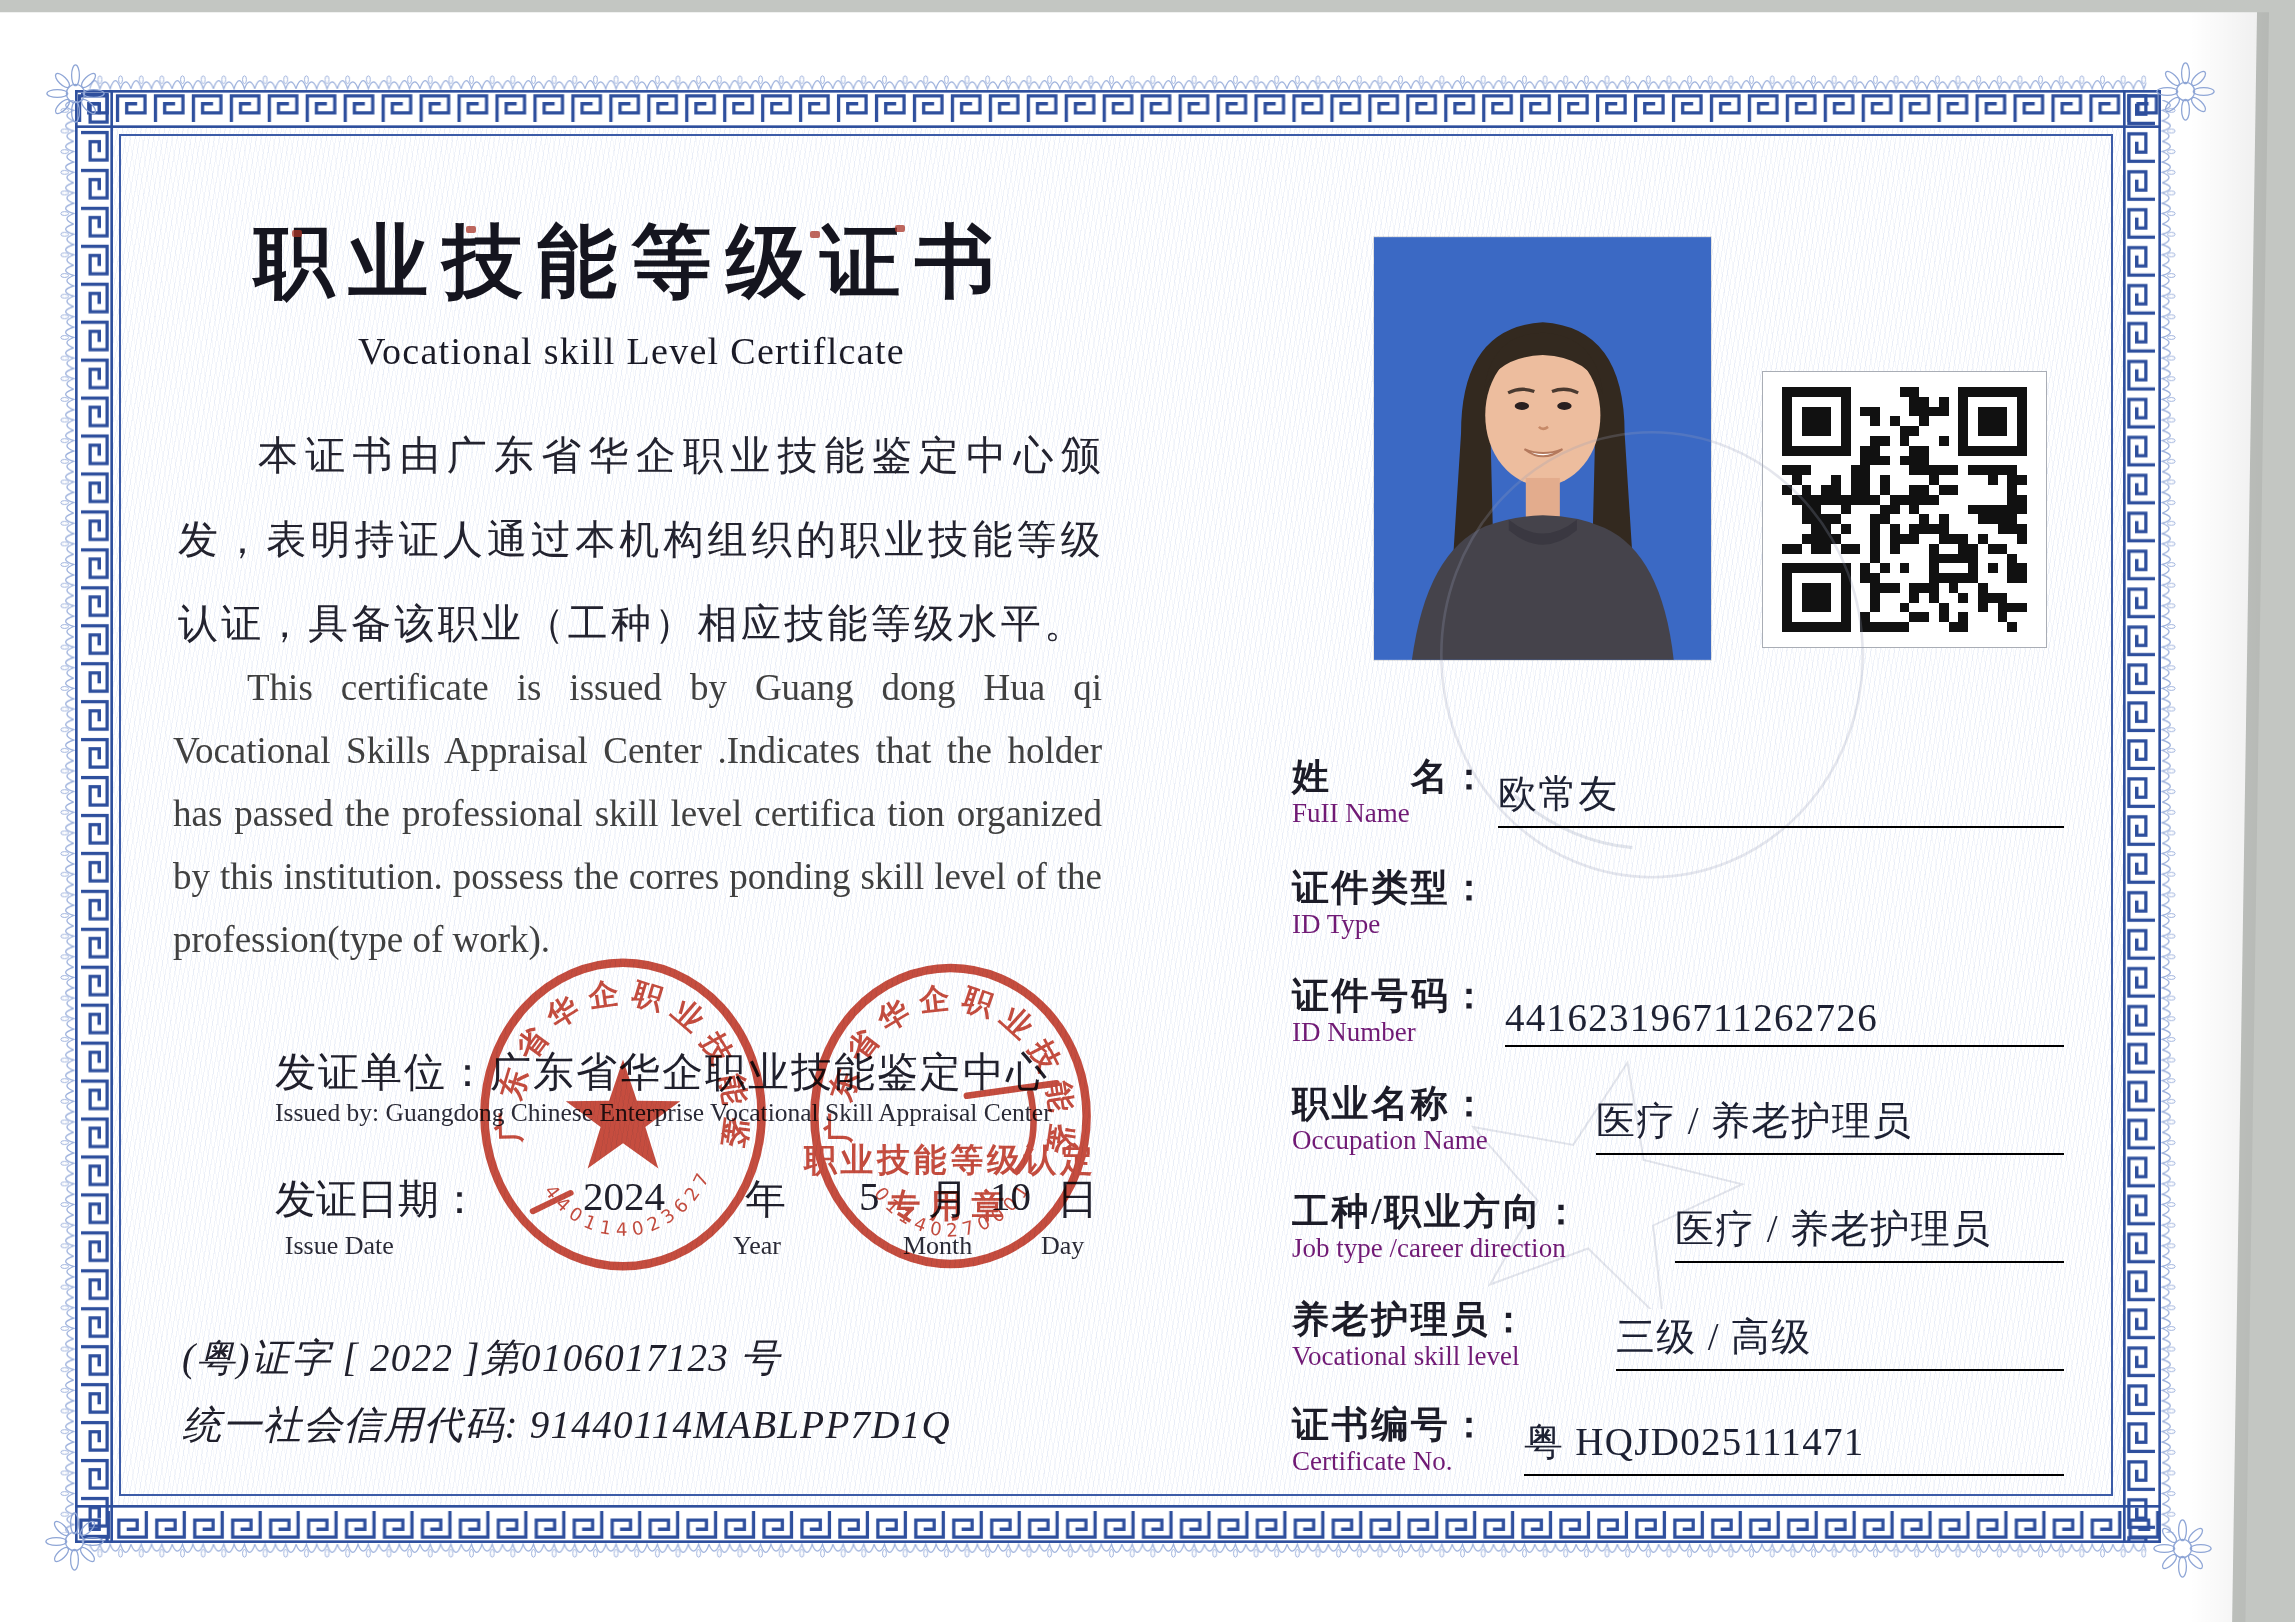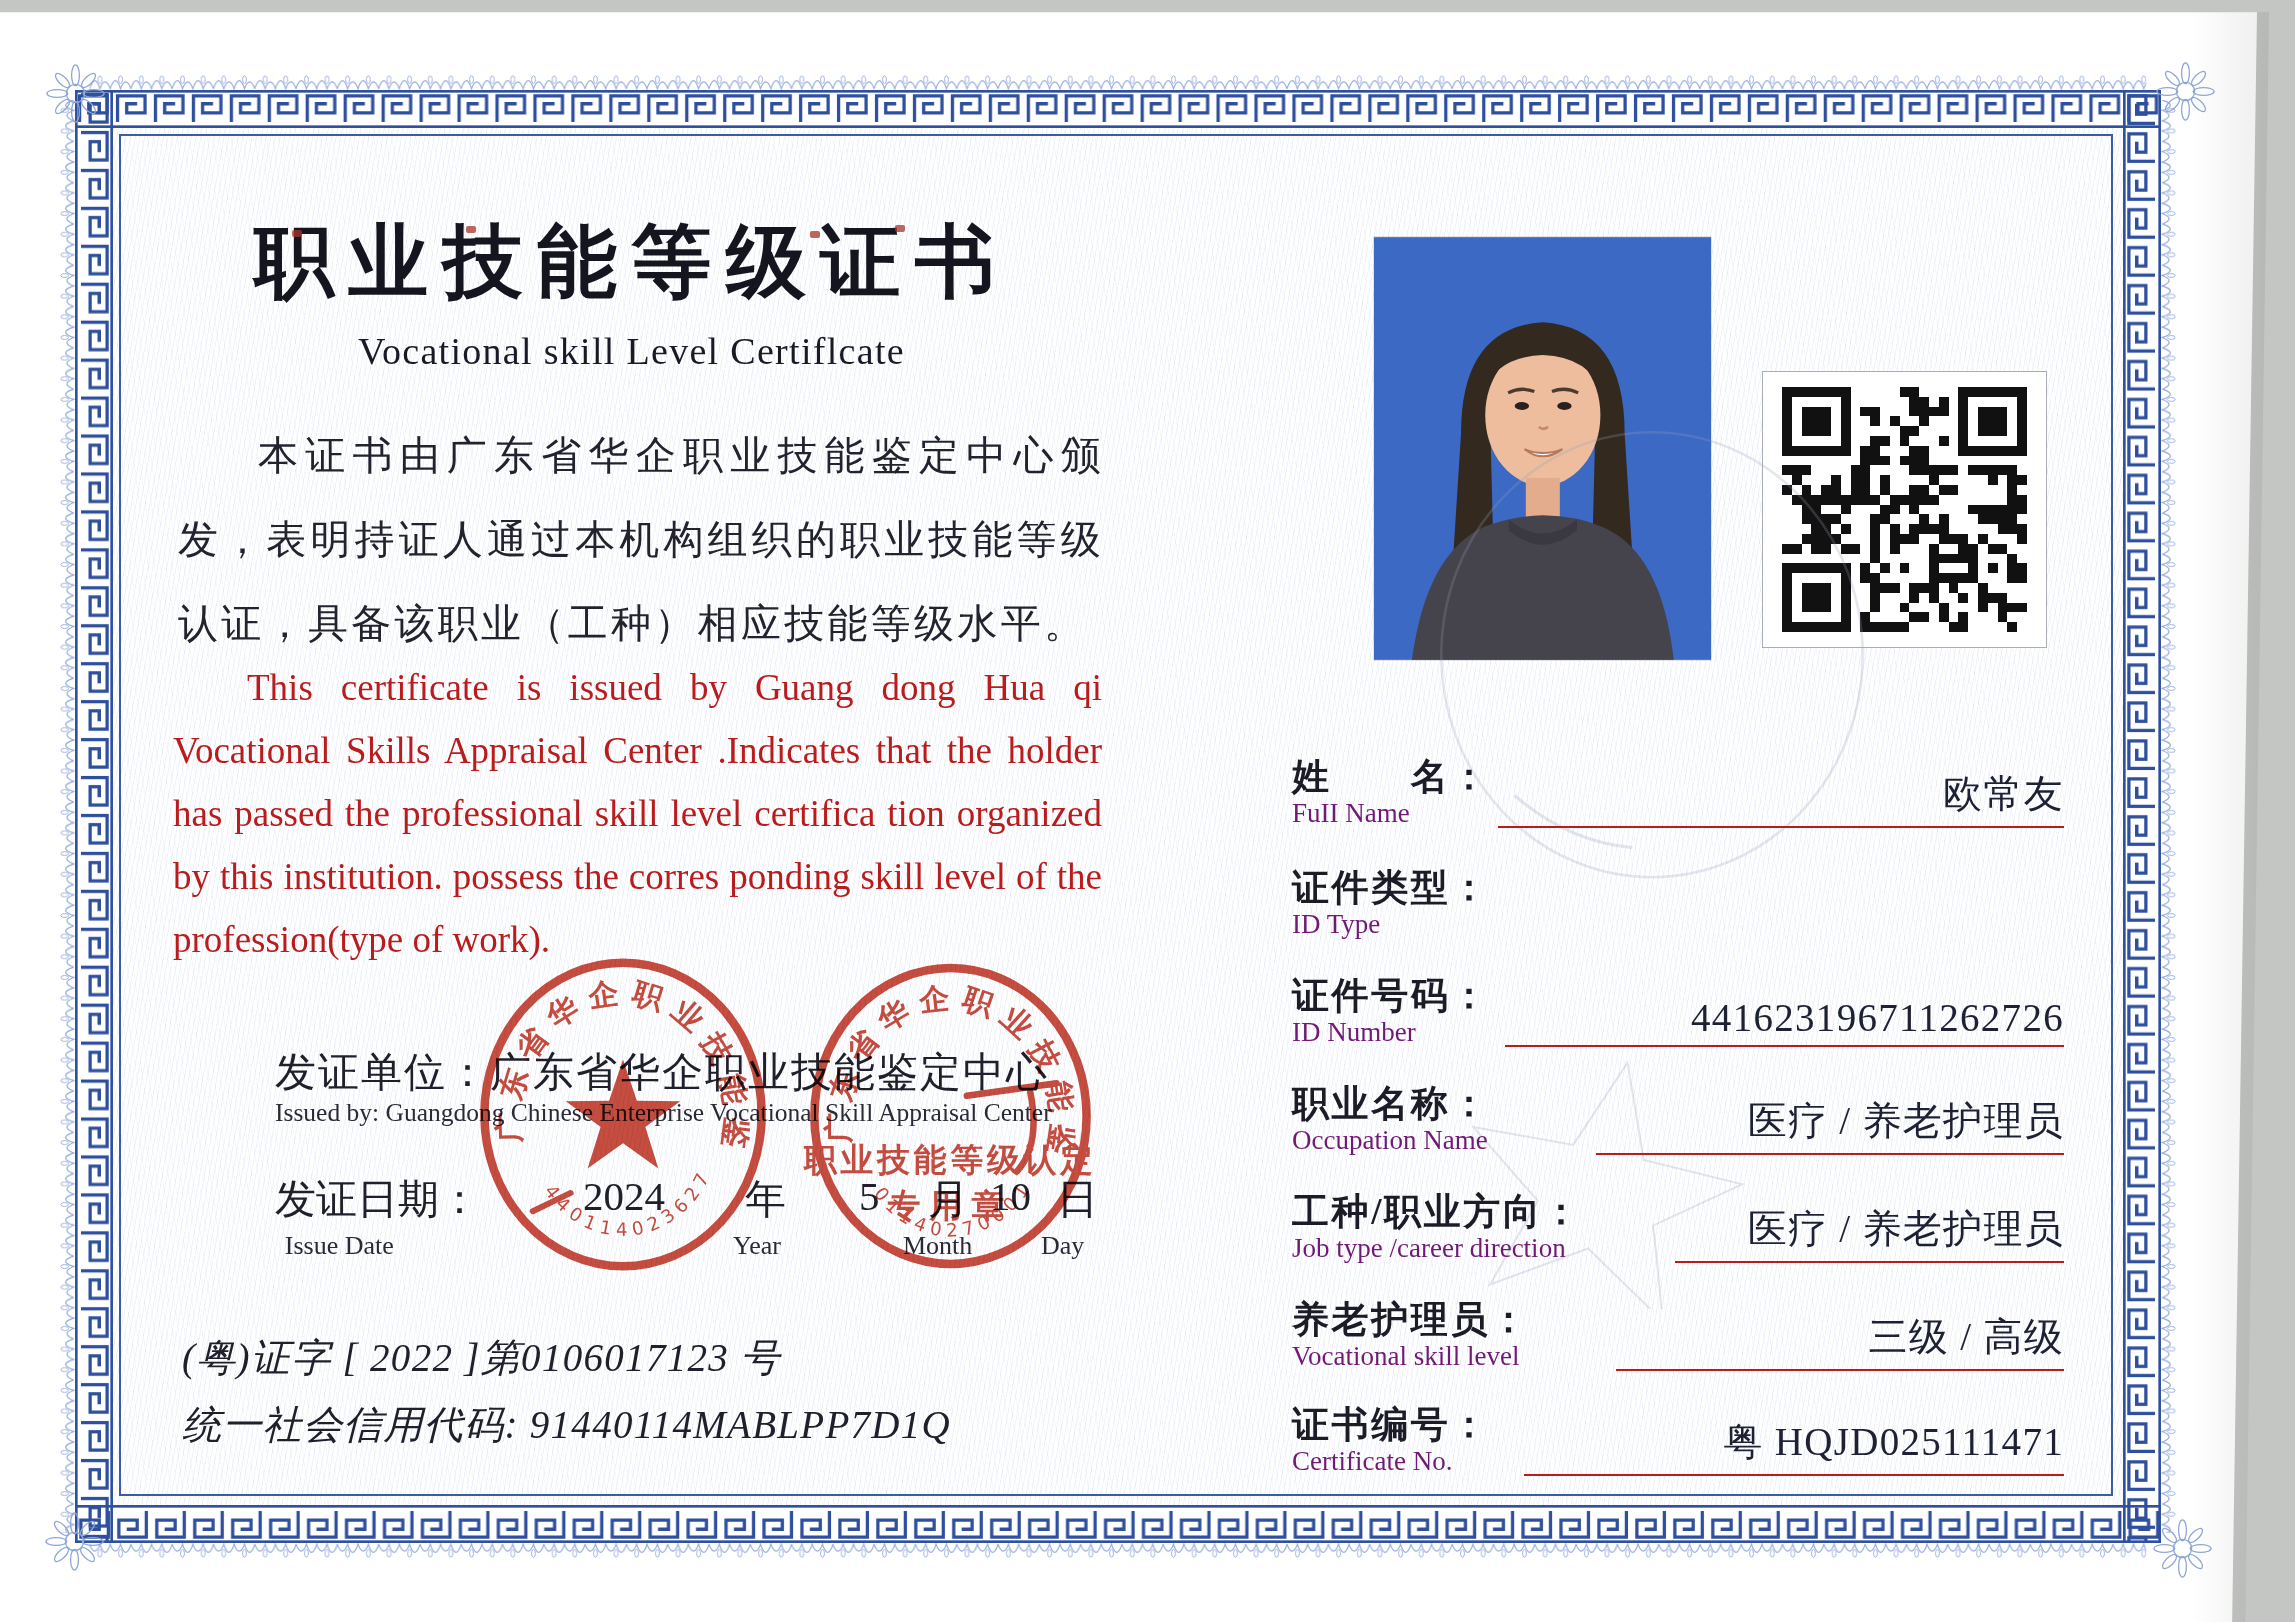--- a/index.html
+++ b/index.html
@@ -42,35 +42,35 @@
     position:absolute;left:229px;top:322px;width:805px;text-align:center;
     font-size:38px;color:#1a1a26;letter-spacing:1.3px;
   }
   .para-cn{
     position:absolute;left:178px;top:407px;width:926px;
     font-size:40px;color:#23232f;line-height:84px;
     text-align:justify;text-indent:2em;letter-spacing:3.3px;
   }
   .para-en{
     position:absolute;left:173px;top:649px;width:929px;
-    font-size:37px;color:#b91c1c;line-height:63px;
+    font-size:37px;color:#404040;line-height:63px;
     text-align:justify;text-indent:2em;
   }
   .issuer-cn{position:absolute;left:275px;top:1038px;font-size:41px;color:#20202c;letter-spacing:2px;white-space:nowrap;}
   .issuer-en{position:absolute;left:275px;top:1091px;font-size:25.5px;color:#2a2a36;white-space:nowrap;}
   .date-row{position:absolute;left:275px;top:1165px;width:929px;height:118px;font-size:41px;color:#20202c;}
   .date-row span{position:absolute;white-space:nowrap;}
   .d-en{font-size:26px;color:#2a2a36;}
   .footer-block{position:absolute;left:182px;top:1317px;width:982px;font-size:39px;color:#20202c;line-height:67px;letter-spacing:1.3px;font-style:italic;}
   .footer-block div{white-space:nowrap;}
   
   .field-row{position:absolute;left:1292px;width:775px;height:88px;}
   .f-cn{position:absolute;left:0;top:11.8px;font-size:37px;font-weight:bold;color:#1c1c28;white-space:nowrap;letter-spacing:2.6px;}
   .f-en{position:absolute;left:0;top:58px;font-size:27px;color:#701a75;white-space:nowrap;}
-  .f-value{position:absolute;height:86px;border-bottom:2px solid #b91c1c;text-align:right;}
+  .f-value{position:absolute;height:86px;border-bottom:2px solid #000000;text-align:left;}
   .f-value span{position:absolute;left:0;right:0;bottom:5.2px;font-size:39px;color:#1d2133;letter-spacing:1.3px;white-space:nowrap;}
   
   .photo{position:absolute;left:1374px;top:230px;width:337px;height:423px;box-shadow:0 0 0 0.7px rgba(0,0,0,0.15);}
   .qr-box{
     position:absolute;left:1762px;top:364px;width:285px;height:277px;background:#fff;
     border:1.3px solid #a9adb5;box-sizing:border-box;display:flex;align-items:center;justify-content:center;
   }
   
   .seal{position:absolute;mix-blend-mode:multiply;opacity:0.9;}
   .ghost{position:absolute;opacity:0.9;}

